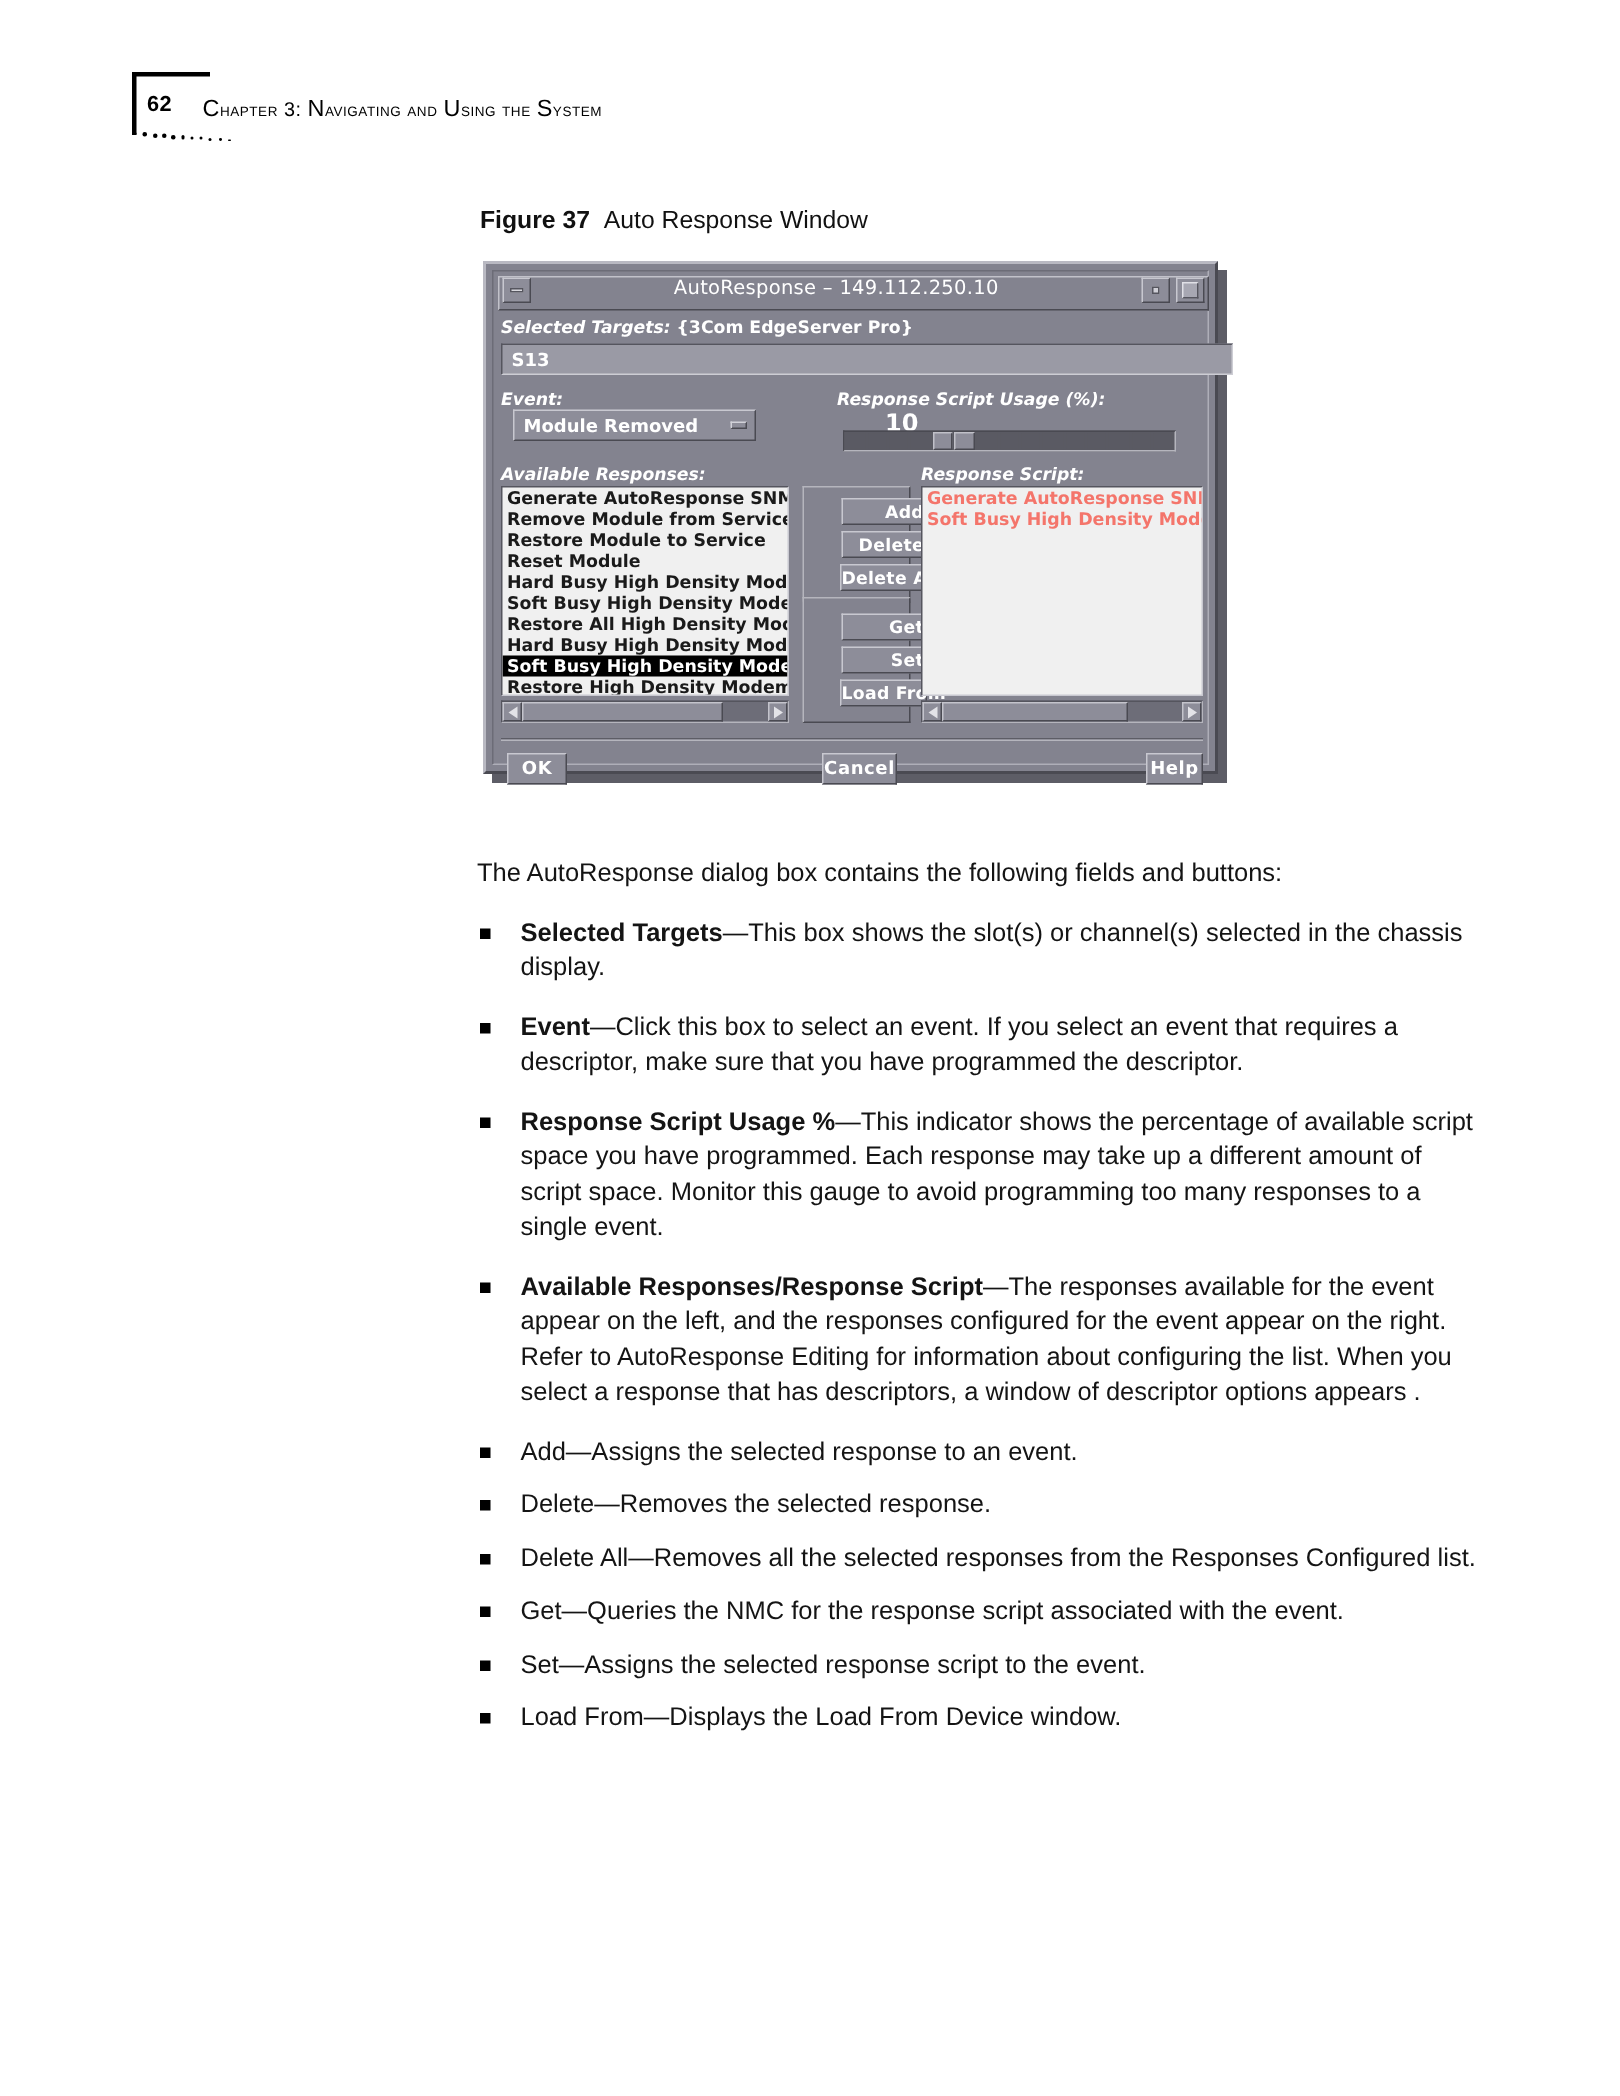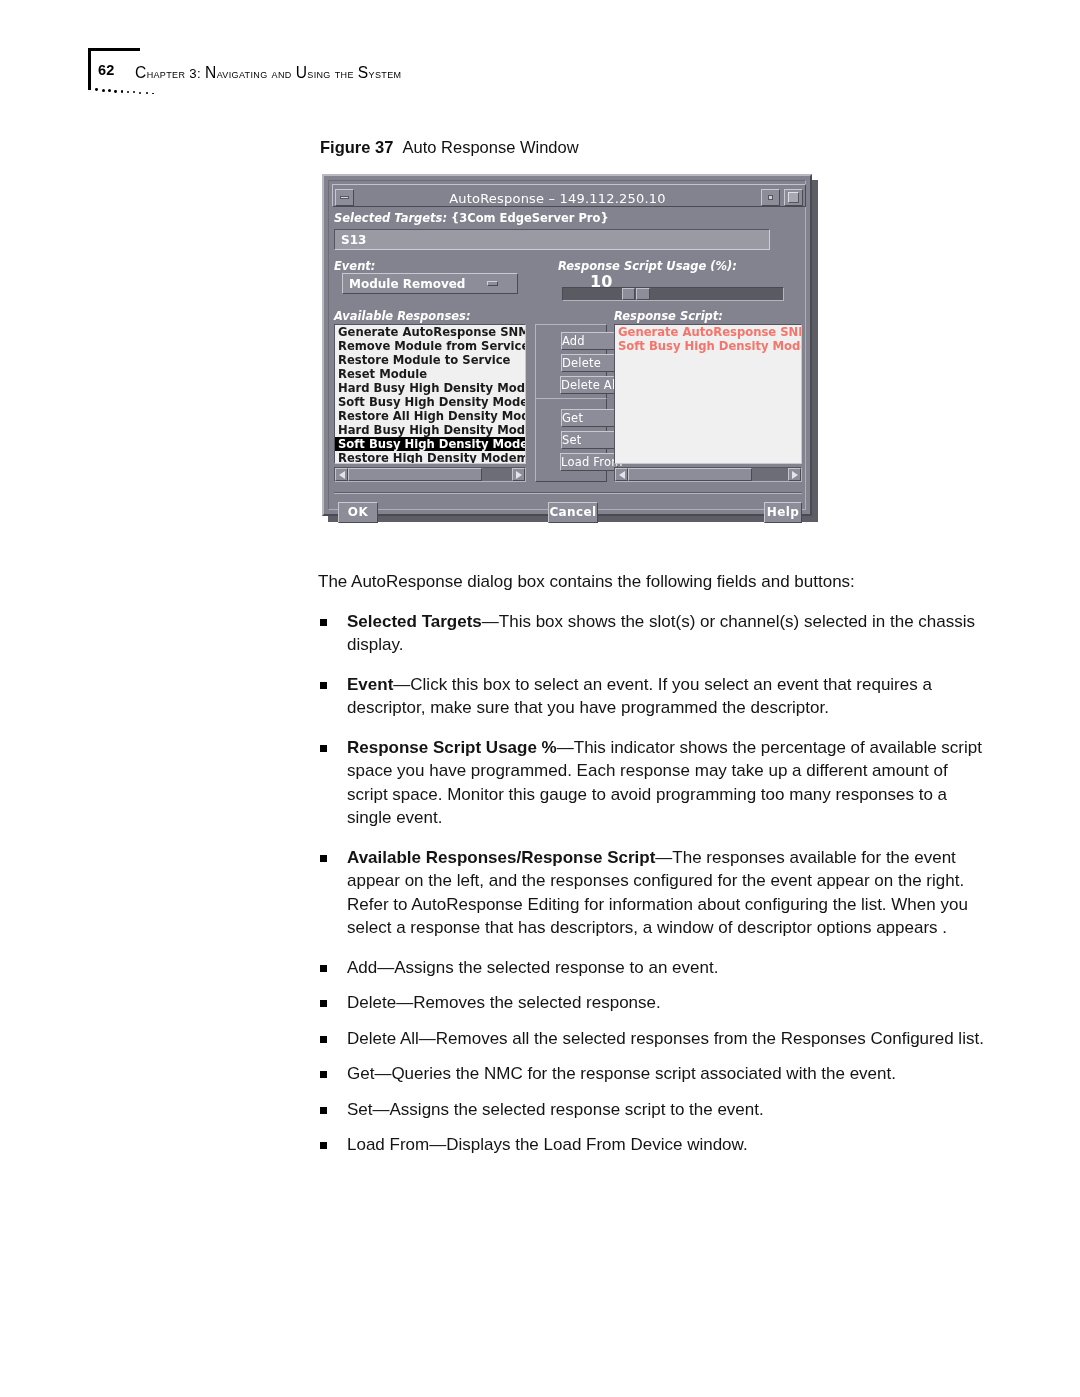--- a/index.html
+++ b/index.html
@@ -123,21 +123,21 @@
   .titlebar {
     position: absolute;
     left: 8px; top: 8px;
     width: 474px; height: 23px;
     background: #83838f;
     border-top: 1px solid #c2c2ca;
     border-left: 1px solid #c2c2ca;
     border-right: 1px solid #4a4a52;
     border-bottom: 1px solid #4a4a52;
     display: flex;
-    align-items: flex-end;
+    align-items: flex-start;
   }
   .tb-btn {
     width: 19px; height: 17px;
     margin: 0 2px;
     background: #8d8d99;
     border-top: 1px solid #c8c8d0;
     border-left: 1px solid #c8c8d0;
     border-right: 1px solid #4a4a52;
     border-bottom: 1px solid #4a4a52;
     display: flex; align-items: center; justify-content: center;
@@ -185,21 +185,21 @@
 
   
   .sel-targets-row {
     position: absolute; left: 2px; top: 2px;
     display: flex; align-items: baseline; gap: 4px;
   }
   .sel-targets-val { font-size: 11.5px; font-weight: bold; color: #ffffff; }
   .targets-field {
     position: absolute;
     left: 2px; top: 20px;
-    width: 436px; height: 21px;
+    width: 488px; height: 21px;
     background: #9a9aa5;
     border-top: 1px solid #55555e;
     border-left: 1px solid #55555e;
     border-right: 1px solid #cdcdd4;
     border-bottom: 1px solid #cdcdd4;
     display: flex; align-items: center;
     padding-left: 6px;
     font-size: 12px; font-weight: bold; color: #ffffff;
   }
 
@@ -209,21 +209,21 @@
     position: absolute;
     left: 10px; top: 64px;
     height: 21px;
     min-width: 122px;
     background: #8d8d99;
     border-top: 1px solid #c8c8d0;
     border-left: 1px solid #c8c8d0;
     border-right: 1px solid #4a4a52;
     border-bottom: 1px solid #4a4a52;
     display: flex; align-items: center; gap: 22px;
-    padding: 0 19px 0 6px;
+    padding: 0 5px 0 6px;
     font-size: 12px; font-weight: bold; color: #ffffff;
     white-space: nowrap;
   }
   .opt-indicator {
     width: 11px; height: 5px;
     background: #8d8d99;
     border-top: 1px solid #d2d2d9;
     border-left: 1px solid #d2d2d9;
     border-right: 1px solid #4a4a52;
     border-bottom: 1px solid #4a4a52;
@@ -339,22 +339,22 @@
   .grp-bot { left: 203px; top: 189px; width: 72px; height: 84px; justify-content: center; }
 
   .mbtn {
     background: #8d8d99;
     border-top: 1px solid #c8c8d0;
     border-left: 1px solid #c8c8d0;
     border-right: 1px solid #4a4a52;
     border-bottom: 1px solid #4a4a52;
     color: #ffffff;
     font-size: 11.5px;
-    font-weight: normal;
-    text-align: left;
+    font-weight: bold;
+    text-align: right;
     line-height: 16px;
     height: 18px;
     white-space: nowrap;
     letter-spacing: 0.2px;
     margin-left: 36px;
   }
   .mbtn.wide { width: 56px; }
   .mbtn.full { width: 58px; }
 
   

